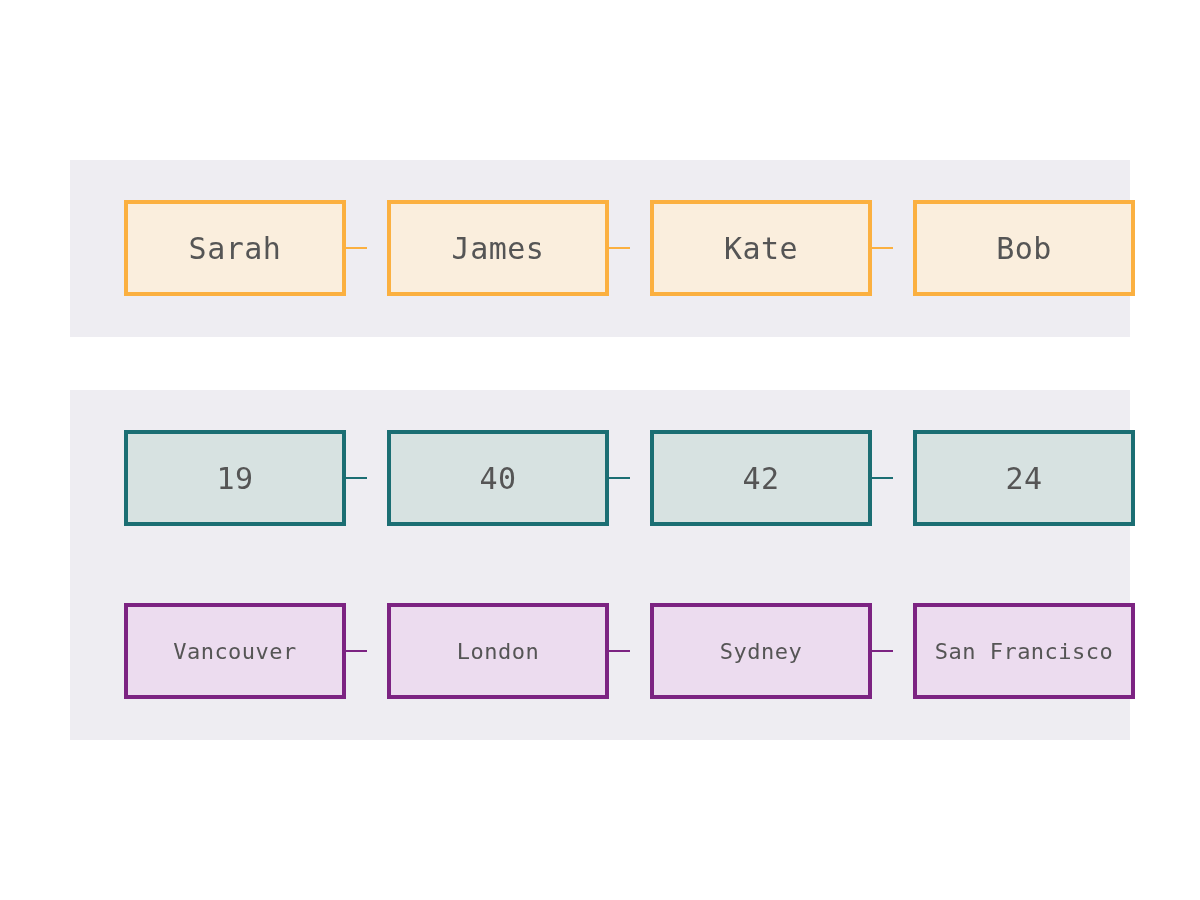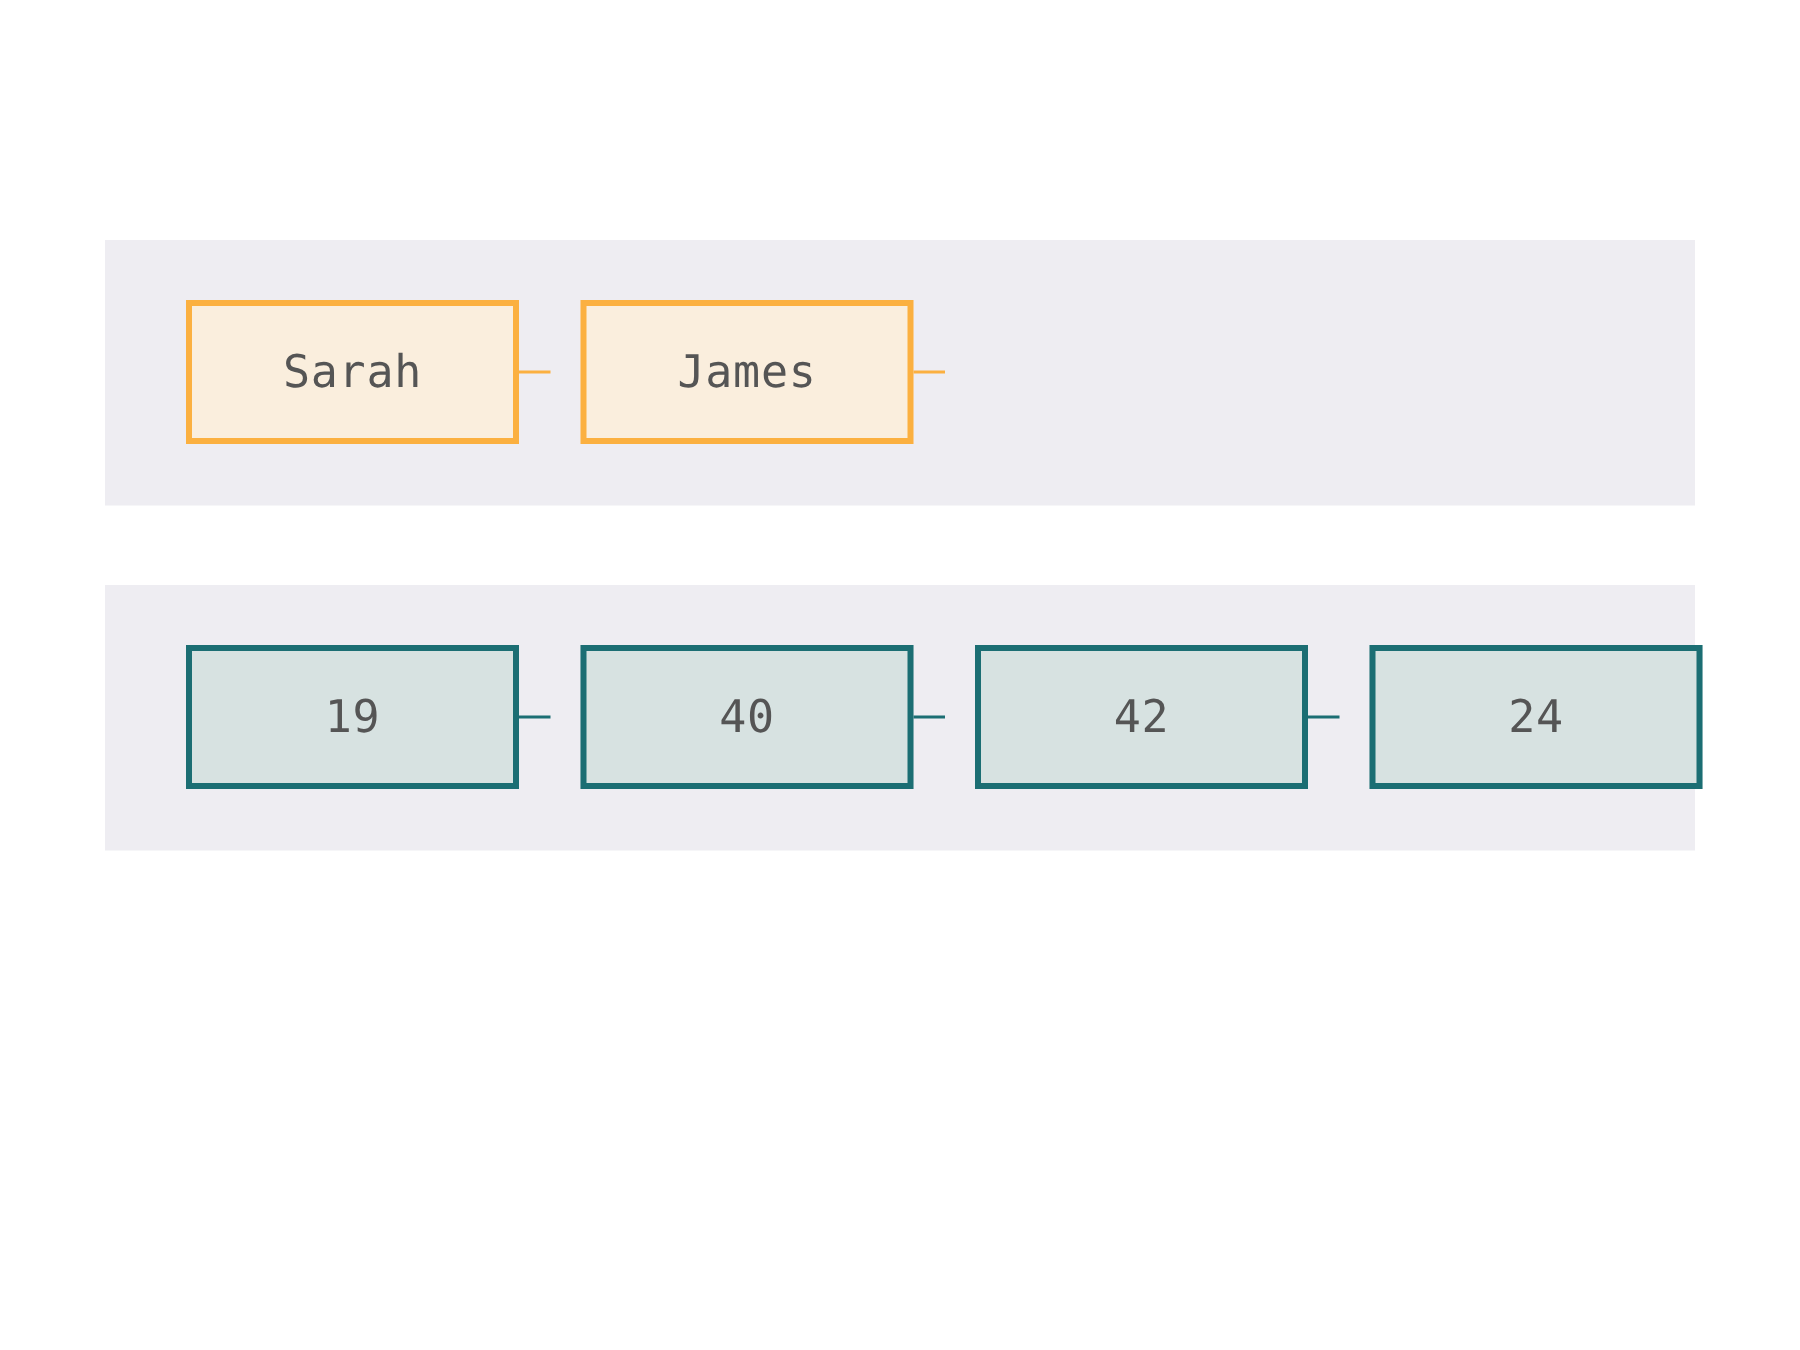--- a/index.html
+++ b/index.html
@@ -104,21 +104,28 @@
       <div class="cell-wrap">
         <div class="cell">Sarah</div>
         <span class="connector"></span>
       </div>
 
       <div class="cell-wrap">
         <div class="cell">James</div>
         <span class="connector"></span>
       </div>
 
+      <div class="cell-wrap">
+        <div class="cell">Kate</div>
+        <span class="connector"></span>
+      </div>
 
+      <div class="cell-wrap">
+        <div class="cell">Bob</div>
+      </div>
 
     </div>
   </div>
 
   <div class="row-panel row-numbers" style="top:362px; height:177px;margin-top:28px;">
     <div class="row-track">
 
       <div class="cell-wrap">
         <div class="cell">19</div>
         <span class="connector"></span>
@@ -134,14 +141,38 @@
         <span class="connector"></span>
       </div>
 
       <div class="cell-wrap">
         <div class="cell">24</div>
       </div>
 
     </div>
   </div>
 
+  <div class="row-panel row-cities" style="top:563px; height:177px;">
+    <div class="row-track">
+
+      <div class="cell-wrap">
+        <div class="cell">Vancouver</div>
+        <span class="connector"></span>
+      </div>
+
+      <div class="cell-wrap">
+        <div class="cell">London</div>
+        <span class="connector"></span>
+      </div>
+
+      <div class="cell-wrap">
+        <div class="cell">Sydney</div>
+        <span class="connector"></span>
+      </div>
+
+      <div class="cell-wrap">
+        <div class="cell">San Francisco</div>
+      </div>
+
+    </div>
+  </div>
 
 </div>
 
 </body></html>

